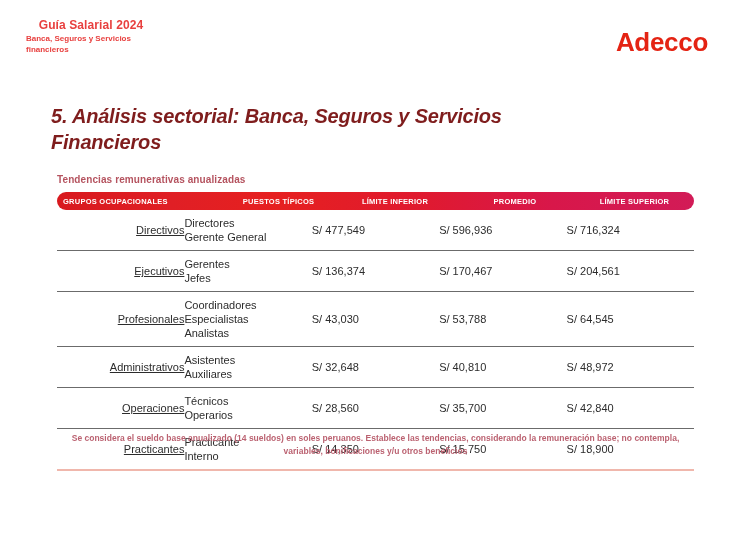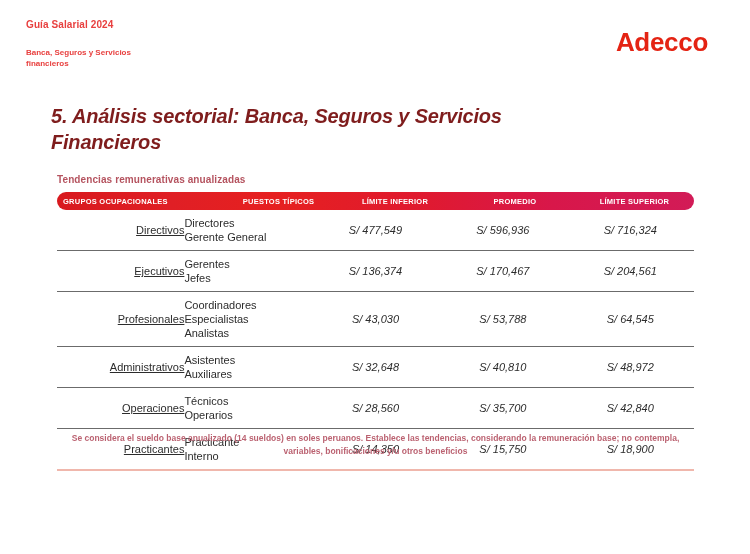--- a/index.html
+++ b/index.html
@@ -21,33 +21,34 @@
     left: 0; top: 0;
     width: 750px;
     height: 72px;
   }
   .brand-block {
     position: absolute;
     left: 26px;
     top: 18px;
   }
   .brand-title {
-    font-size: 10px;
+    font-size: 12px;
     font-weight: bold;
     color: #e8403f;
     letter-spacing: 0.1px;
     line-height: 14px;
     white-space: nowrap;
+    text-align: center;
   }
   .brand-sub {
     font-size: 8px;
     font-weight: bold;
     color: #e8403f;
     line-height: 10.5px;
-    margin-top: 16px;
+    margin-top: 2px;
     max-width: 130px;
   }
   .adecco-logo {
     position: absolute;
     right: 42px;
     top: 27px;
     font-size: 26px;
     font-weight: bold;
     color: #e42313;
     letter-spacing: -0.3px;
@@ -138,22 +139,20 @@
     width: 165px;
     text-align: right;
     padding-left: 6px;
     box-sizing: border-box;
     text-decoration: underline;
   }
   td.c-roles {
     width: 113px;
   }
   td.c-num {
-    text-align: center;
-    font-style: italic;
   }
   td.n1 { width: 120px; }
   td.n2 { width: 120px; }
   td.n3 { width: 119px; }
 
   .role-line { display: block; }
 
   
   .footnote {
     position: absolute;

